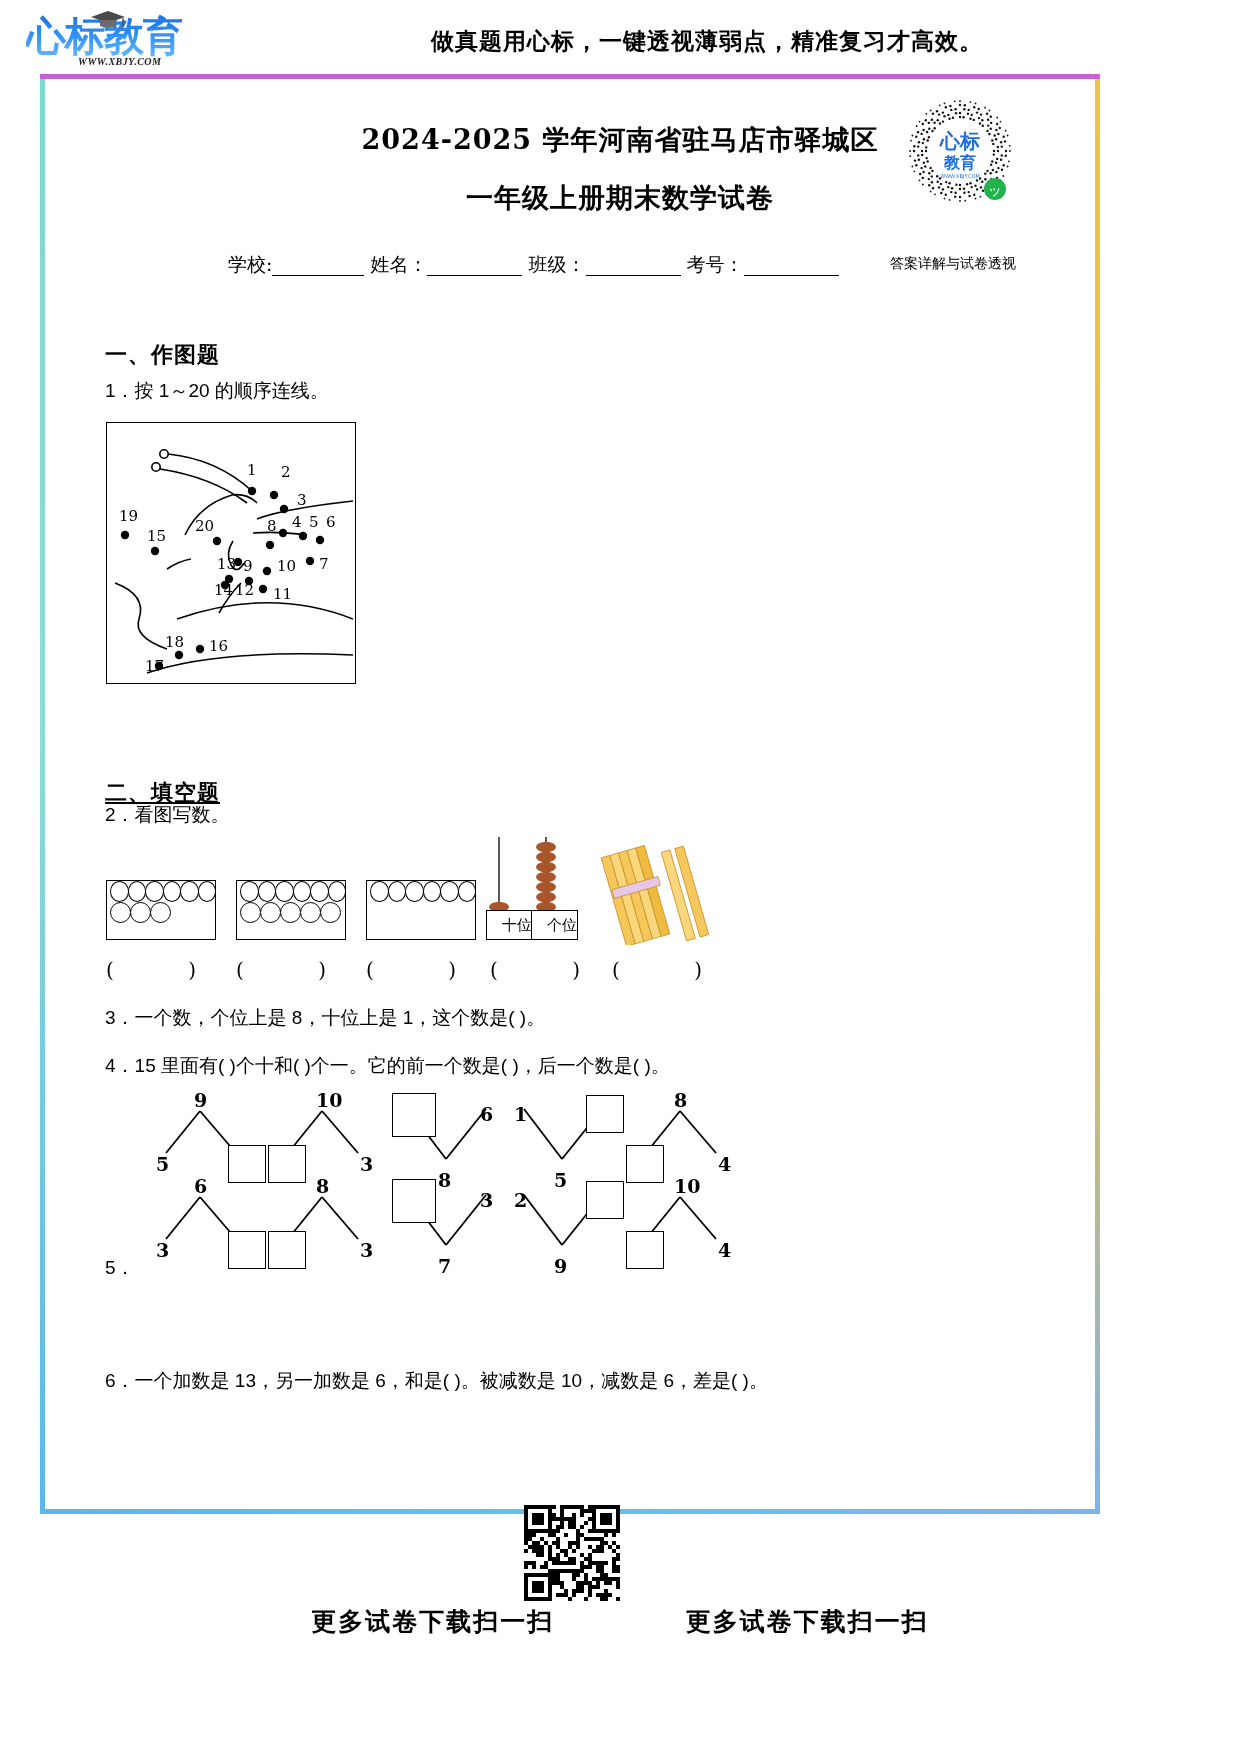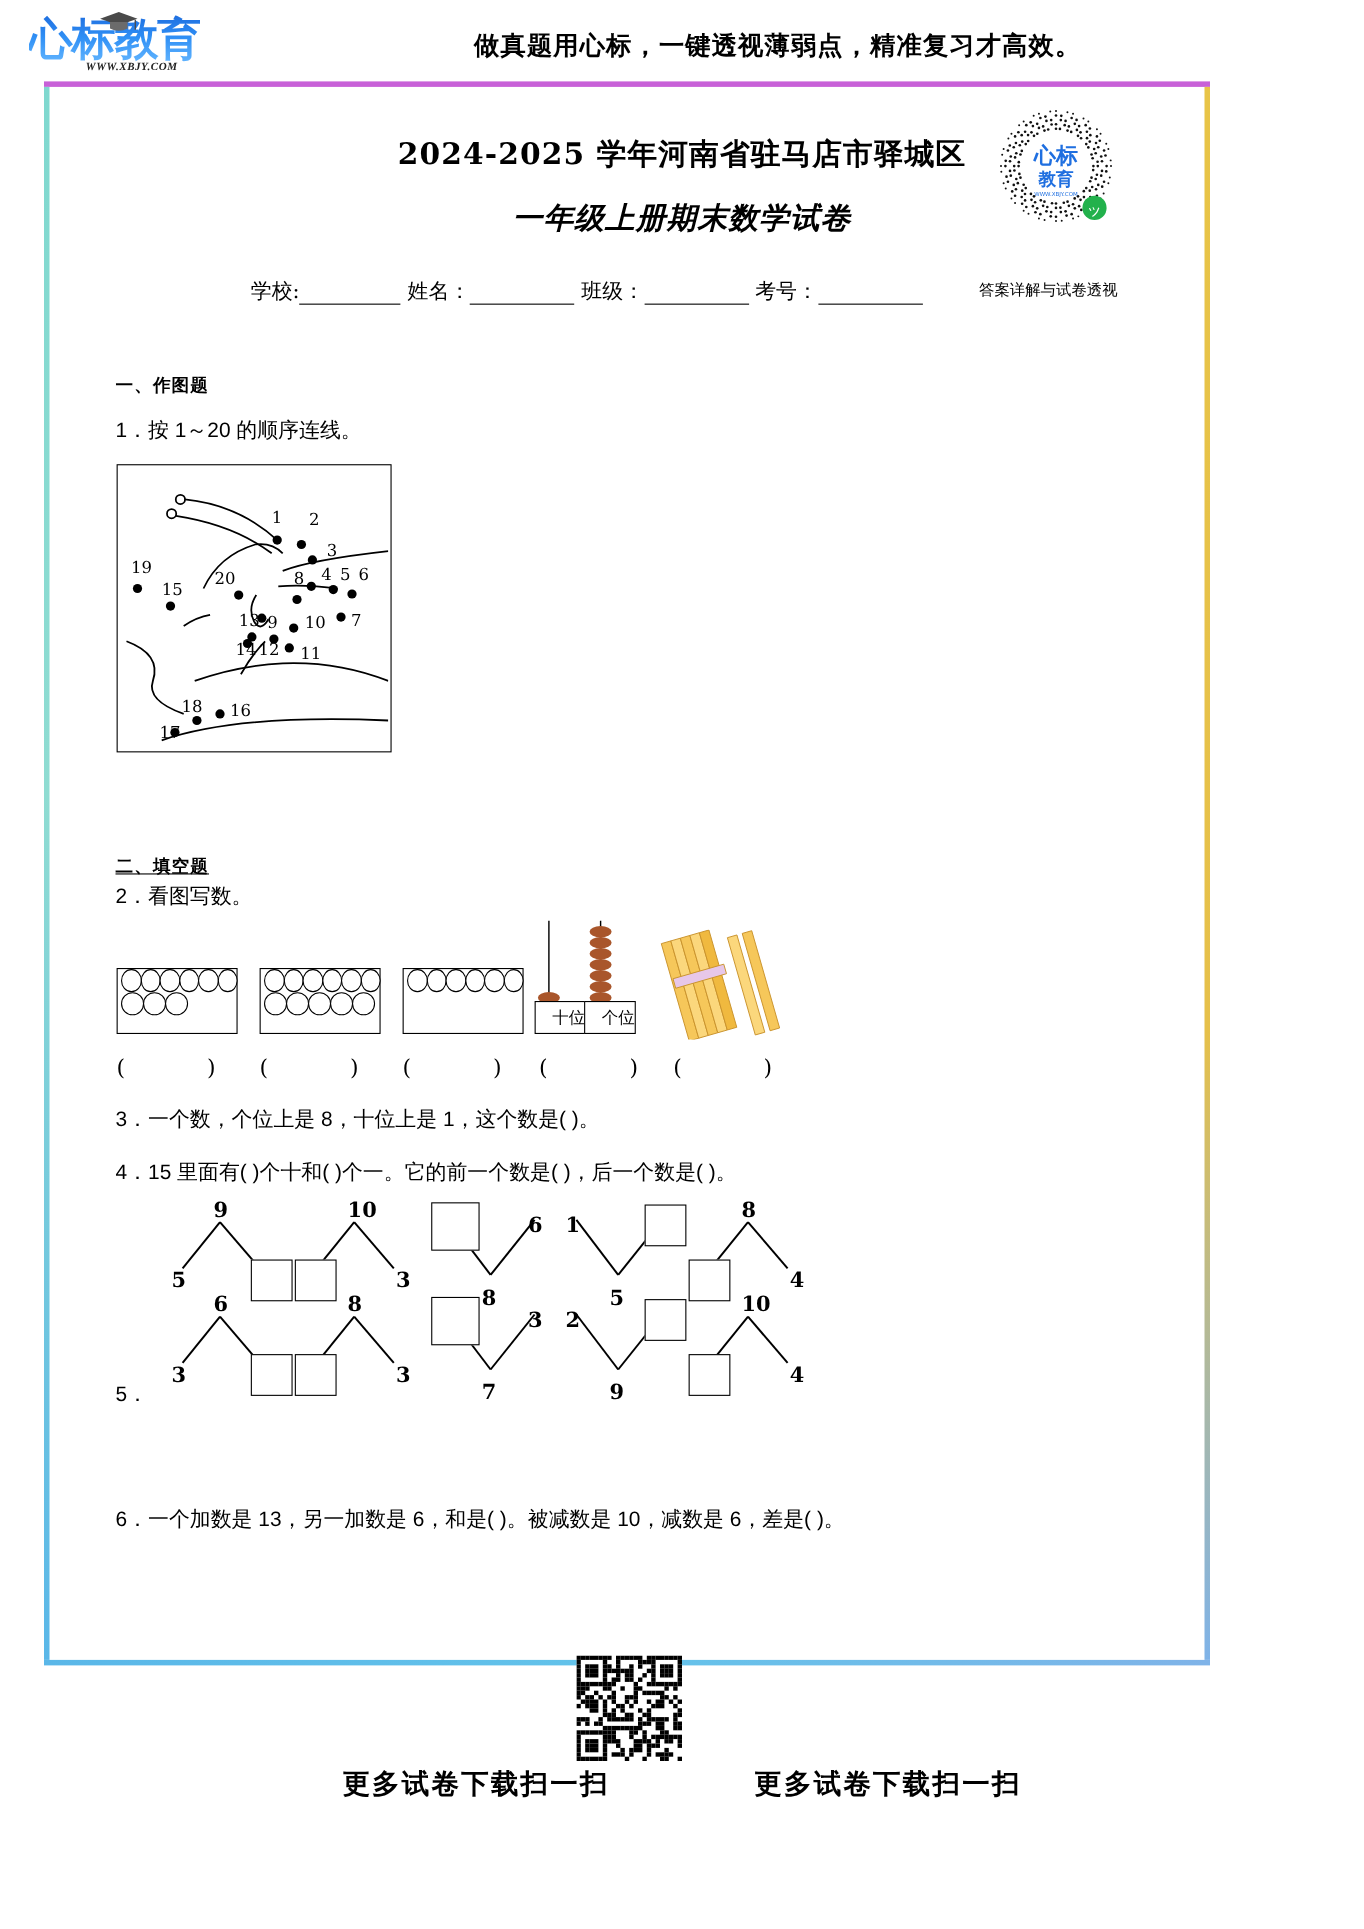--- a/index.html
+++ b/index.html
@@ -38,34 +38,34 @@
     background:linear-gradient(180deg,#e8c447 0%,#e6c04a 60%,#7fb3e8 100%);}
   .frame-bottom{position:absolute;left:40px;top:1509px;width:1060px;height:5px;
     background:linear-gradient(90deg,#5ab7e8 0%,#63c3ea 50%,#7fb3e8 100%);}
 
   
   .title1,.title2{
     position:absolute;width:100%;text-align:center;font-weight:bold;
     font-size:27px;letter-spacing:1px;font-family:"DejaVu Serif","Liberation Serif",serif;
   }
   .title1{top:122px;}
-  .title2{top:180px;font-style:italic;}
+  .title2{top:180px;}
 
   .qr{position:absolute;left:905px;top:96px;width:110px;height:110px;}
   .qr-label{position:absolute;left:890px;top:255px;font-size:14px;
     font-family:"DejaVu Sans","Liberation Sans",sans-serif;white-space:nowrap;}
 
   .infoline{position:absolute;left:228px;top:252px;font-size:19px;white-space:nowrap;
     font-family:"DejaVu Serif","Liberation Serif",serif;}
   .ul{display:inline-block;border-bottom:1px solid #000;}
   .u1{width:92px;}
   .u2{width:95px;}
 
   
-  .sec{position:absolute;left:105px;font-weight:bold;font-size:16px;
+  .sec{position:absolute;left:105px;font-weight:bold;font-size:22px;
     font-family:"DejaVu Sans","Liberation Sans",sans-serif;letter-spacing:1px;}
   .sec1{top:340px;}
   .sec2{top:778px;text-decoration:underline;}
 
   .q{position:absolute;left:105px;font-size:19px;
      font-family:Liberation Sans, sans-serif;white-space:nowrap;}
   .q1{top:378px;}
   .q3{top:1005px;}
   .q4{top:1053px;}
   .q5{top:1255px;}

